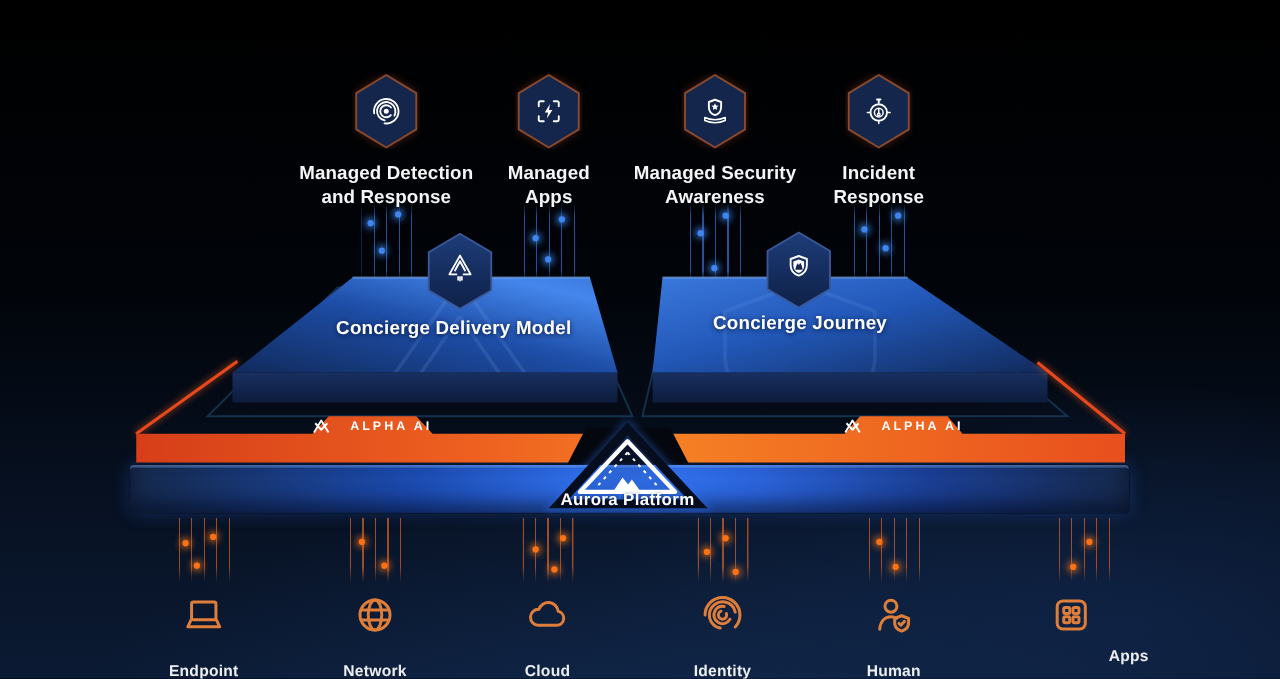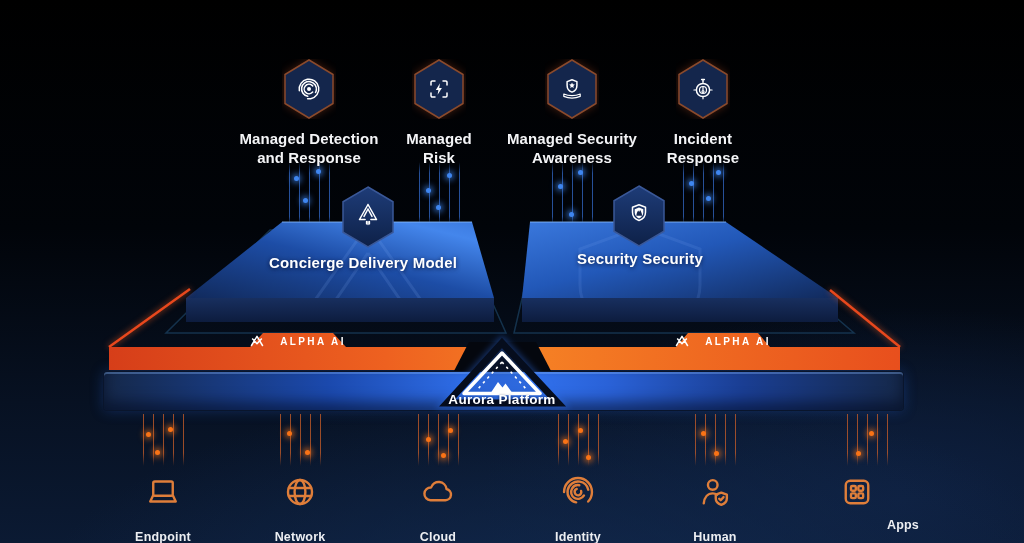--- a/index.html
+++ b/index.html
@@ -120,21 +120,21 @@
     <path d="M33 25 L229 25 L349 128 L9 128 Z" fill="none" stroke="#1d4668" stroke-width="1.5" opacity=".65"></path>
     <rect x="17" y="93" width="316" height="24" fill="url(#faceR)"></rect>
     <polygon points="25,17 221,17 333,93 17,93" fill="url(#slabR)"></polygon>
     <g clip-path="url(#clipR)" stroke="rgba(140,185,255,.12)" stroke-width="3" fill="none">
       <path d="M135 22 l60 22 v36 c0 28 -27 48 -60 56 c-33 -8 -60 -28 -60 -56 v-36 z"></path>
     </g>
     <path d="M25 17 L221 17" stroke="rgba(140,190,255,.55)" stroke-width="1.5"></path>
   </svg>
 
   <div class="abs plat-title" style="left:213px;top:254px;">Concierge Delivery Model</div>
-  <div class="abs plat-title" style="left:490px;top:250px;">Security Security</div>
+  <div class="abs plat-title" style="left:490px;top:250px;">Concierge Journey</div>
 
   <svg class="abs" style="left:340px;top:186px;" width="56" height="62" viewBox="0 0 56 62">
     <defs>
         <linearGradient id="bdg1" x1="0" y1="0" x2="0" y2="1">
       <stop offset="0" stop-color="#1e3c78"></stop>
           <stop offset="1" stop-color="#0e2148"></stop>
         </linearGradient>
       </defs>
     <polygon points="28,1 53,15.8 53,46.2 28,61 3,46.2 3,15.8" fill="url(#bdg1)" stroke="#3a5898" stroke-width="1.5"></polygon>
     <g transform="translate(16,17)" class="icon-stroke">
@@ -229,21 +229,21 @@
       <path d="M2.9 13h2.3 M18.8 13h2.3 M12 21.8v-1.9" stroke-width="1.2"></path>
       <circle cx="12" cy="13" r="3.5" stroke-width="1.2"></circle>
       <path d="M12 13V9.9" stroke-width="1.2"></path>
       <circle cx="12" cy="14.5" r="1" stroke-width="1.2"></circle>
     </g>
   </svg>
 
   <div class="abs svc-label" style="left:234px;top:129px;">Managed Detection
 and Response</div>
   <div class="abs svc-label" style="left:364px;top:129px;">Managed
-Risk</div>
+Apps</div>
   <div class="abs svc-label" style="left:497px;top:129px;text-align:center;">Managed Security
 Awareness</div>
   <div class="abs svc-label" style="left:628px;top:129px;">Incident
 Response</div>
 
   <div class="abs lines-orange" style="left:143px;top:414px;height:52px;"></div>
   <div class="abs lines-orange" style="left:280px;top:414px;height:52px;"></div>
   <div class="abs lines-orange" style="left:418px;top:414px;height:52px;"></div>
   <div class="abs lines-orange" style="left:558px;top:414px;height:52px;"></div>
   <div class="abs lines-orange" style="left:695px;top:414px;height:52px;"></div>

